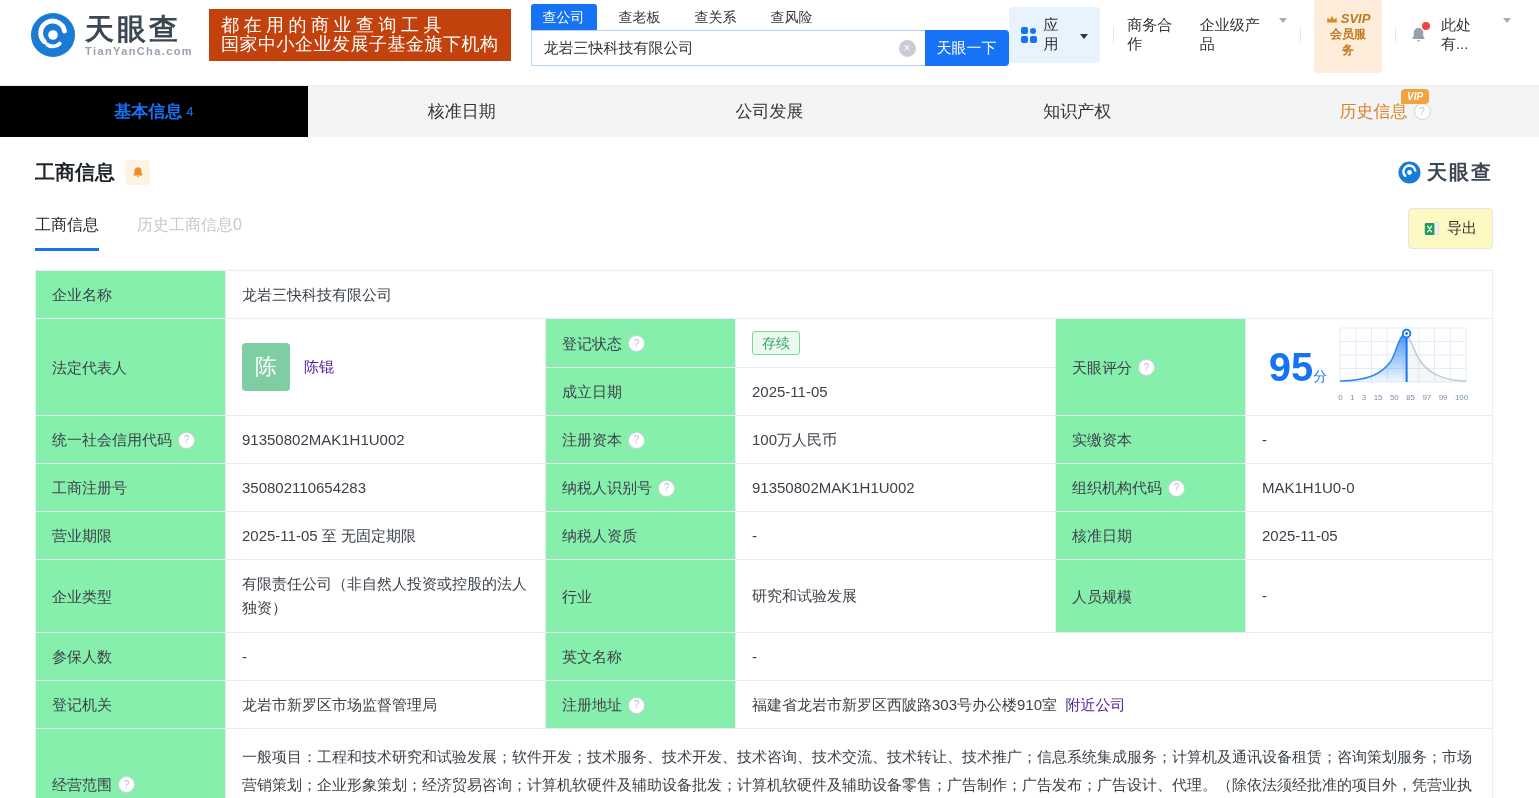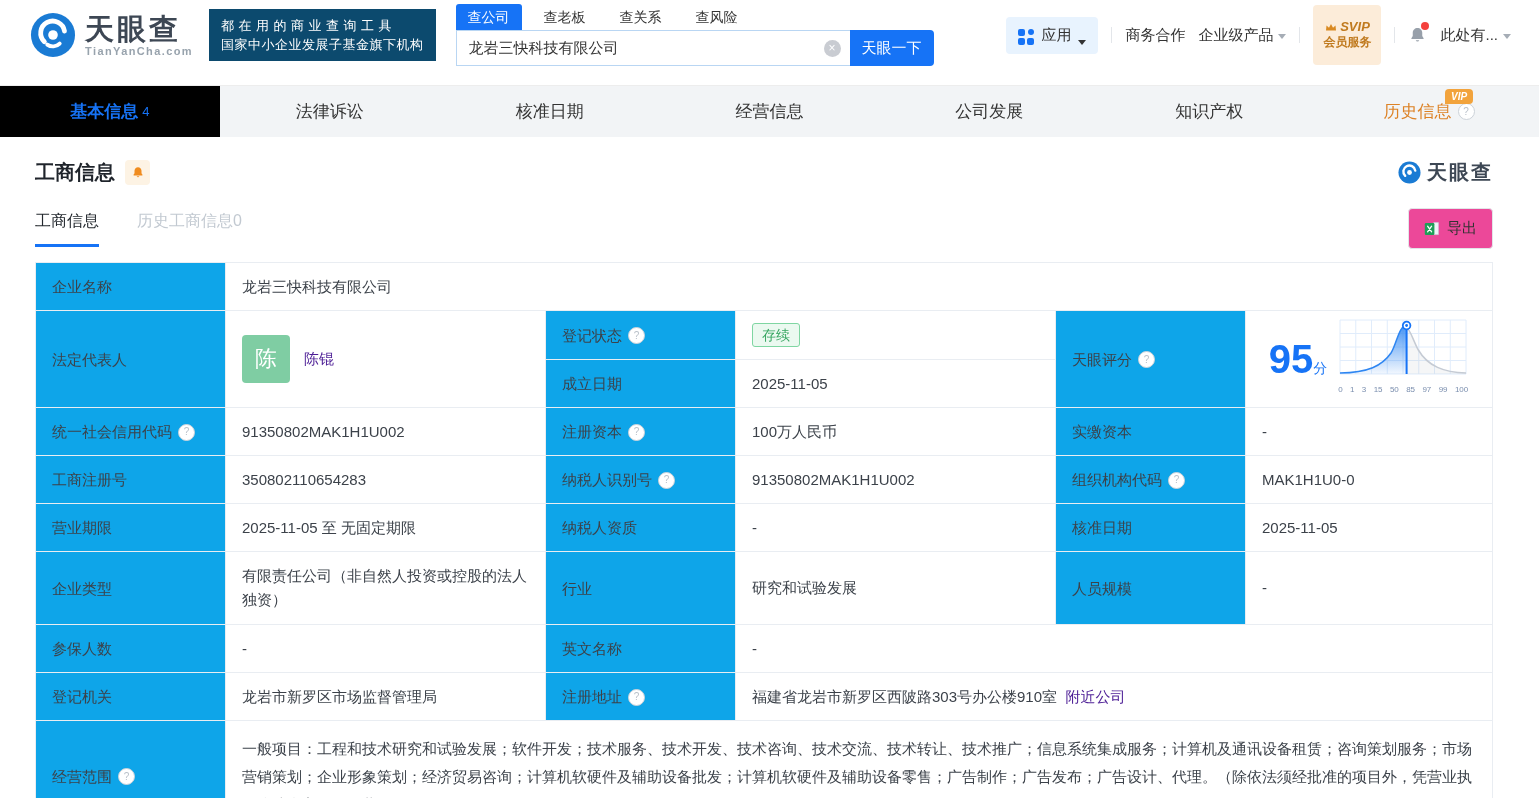--- a/index.html
+++ b/index.html
@@ -5,41 +5,41 @@
   html,body{margin:0;padding:0;}
   body{font-family:"Liberation Sans","DejaVu Sans",sans-serif;background:#fff;}
   .page{width:1539px;height:798px;overflow:hidden;background:#fff;position:relative;}
 
   
   .topbar{display:flex;align-items:center;height:70px;padding-left:30px;}
   .logo{display:flex;align-items:center;gap:9px;cursor:pointer;flex:none;}
   .logo svg{width:46px;height:46px;display:block;}
   .logo-title{font-size:29px;font-weight:bold;color:#3d4754;letter-spacing:3px;line-height:31px;}
   .logo-sub{font-size:11px;font-weight:bold;color:#98a3ad;letter-spacing:1.4px;}
-  .banner{margin-left:16px;background:#0c4a6e;color:#fff;font-size:13px;padding:7px 12px;line-height:19px;flex:none;}
+  .banner{margin-left:16px;background:#c2410c;color:#fff;font-size:18px;padding:7px 12px;line-height:19px;flex:none;}
   .banner-l1{letter-spacing:4.5px;}
   .banner-l2{letter-spacing:.5px;}
 
   .searchbox{margin-left:20px;width:478px;flex:none;}
   .search-tabs{display:flex;font-size:14px;color:#333;align-items:flex-end;}
   .stab{padding:4px 12px;cursor:pointer;margin-right:10px;line-height:18px;}
   .stab.active{background:#1673f6;color:#fff;border-radius:3px 3px 0 0;}
   .search-row{display:flex;height:36px;}
   .search-input-wrap{flex:1;position:relative;border:1px solid #b9d6f3;border-right:none;display:flex;align-items:center;background:#fff;}
   .search-input{border:none;outline:none;flex:1;font-size:15px;color:#333;padding:0 34px 0 12px;height:100%;font-family:inherit;background:transparent;}
   .clear-btn{position:absolute;right:9px;width:17px;height:17px;border-radius:50%;background:#c9ccd2;color:#fff;font-size:12px;display:flex;align-items:center;justify-content:center;cursor:pointer;line-height:1;}
   .search-btn{width:84px;background:#1673f6;color:#fff;border:none;font-size:15px;border-radius:0 4px 4px 0;cursor:pointer;font-family:inherit;}
 
   .top-menu{margin-left:auto;display:flex;align-items:center;padding-right:28px;gap:13px;font-size:15px;color:#333;}
-  .apps-chip{display:flex;align-items:flex-end;gap:7px;background:#e8f3fe;border-radius:4px;padding:9px 12px;cursor:pointer;}
+  .apps-chip{display:flex;align-items:center;gap:7px;background:#e8f3fe;border-radius:4px;padding:9px 12px;cursor:pointer;}
   .apps-icon{width:16px;height:16px;display:grid;grid-template-columns:7px 7px;grid-template-rows:7px 7px;gap:2px;}
   .apps-icon .sq{background:#1673f6;border-radius:2px;width:7px;height:7px;}
   .apps-icon .dot{background:#1673f6;border-radius:50%;width:6px;height:6px;margin:auto;}
   .vsep{width:1px;height:16px;background:#e3e6ea;}
-  .menu-link{display:flex;align-items:center;gap:5px;cursor:pointer;}
+  .menu-link{display:flex;gap:5px;cursor:pointer;}
   .caret{width:0;height:0;border-left:4px solid transparent;border-right:4px solid transparent;border-top:5px solid #a6adb6;margin-top:2px;}
   .caret.dark{border-top-color:#333;}
   .svip-chip{background:#fcecd9;border-radius:4px;padding:15px 10px;text-align:center;cursor:pointer;color:#c07a1e;}
   .svip-l1{font-size:13px;font-weight:bold;font-style:italic;display:flex;align-items:center;gap:3px;justify-content:center;line-height:14px;}
   .svip-l2{font-size:12px;line-height:16px;font-weight:bold;}
   .bell-wrap{position:relative;cursor:pointer;display:flex;}
   .reddot{position:absolute;top:-3px;right:-2px;width:8px;height:8px;background:#f4413d;border-radius:50%;}
 
   
   .main-tabs{display:flex;height:51px;background:#f2f4f6;margin-top:15px;border-top:1px solid #ededed;}
@@ -55,26 +55,26 @@
   .sec-head{display:flex;align-items:center;margin-top:8px;}
   .sec-title{font-size:20px;font-weight:bold;color:#1f242b;margin:0;}
   .bell-chip{width:25px;height:25px;background:#fdf3e4;border-radius:4px;margin-left:10px;display:flex;align-items:center;justify-content:center;cursor:pointer;}
   .watermark{margin-left:auto;display:flex;align-items:center;gap:6px;}
   .watermark svg{width:23px;height:23px;display:block;}
   .watermark span{font-size:20px;font-weight:bold;color:#3d4754;letter-spacing:2px;}
 
   .subtab-row{display:flex;align-items:center;margin-top:22px;}
   .subtab{font-size:16px;color:#c2c9d1;margin-right:38px;cursor:pointer;padding-bottom:12px;border-bottom:3px solid transparent;}
   .subtab.active{color:#23282e;border-bottom-color:#1673f6;}
-  .export-btn{margin-left:auto;display:flex;align-items:center;gap:7px;background:#ec4899;border:1px solid #e2e5e9;border-radius:4px;height:41px;padding:0 15px;font-size:15px;color:#333;cursor:pointer;font-family:inherit;}
+  .export-btn{margin-left:auto;display:flex;align-items:center;gap:7px;background:#fef9c3;border:1px solid #e2e5e9;border-radius:4px;height:41px;padding:0 15px;font-size:15px;color:#333;cursor:pointer;font-family:inherit;margin-bottom:8px;}
 
   
   table.biz{width:100%;border-collapse:collapse;table-layout:fixed;margin-top:13px;}
   table.biz td{border:1px solid #e9edf2;font-size:15px;color:#3c424a;padding:12px 16px;vertical-align:middle;line-height:22px;word-break:break-all;}
-  table.biz td.l{background:#0ea5e9;}
+  table.biz td.l{background:#86efac;}
   .lbl{vertical-align:middle;}
   .badge-green{display:inline-block;background:#ebf9f0;border:1px solid #7fd6a2;color:#38a662;font-size:14px;padding:1px 9px;border-radius:3px;line-height:20px;}
   .rep{display:flex;align-items:center;gap:14px;}
   .avatar{width:48px;height:48px;background:#7fcda3;border-radius:4px;color:#fff;font-size:22px;display:flex;align-items:center;justify-content:center;flex:none;cursor:pointer;}
   .link{color:#4c1d95;text-decoration:none;cursor:pointer;text-align:center;}
   .score-cell{padding:4px 10px !important;}
   .score-wrap{display:flex;align-items:center;justify-content:center;gap:10px;}
   .score-big{font-size:40px;font-weight:bold;color:#1673f6;line-height:44px;}
   .score-unit{font-size:14px;color:#1673f6;}
   .score-chart{width:132px;}
@@ -166,27 +166,21 @@
       </span>
     </div>
   </div>
 
   <div class="main-tabs">
     <div class="mtab active">
       <span class="mtab-label">基本信息</span>
       <span class="mtab-count">4</span>
     </div>
     <div class="mtab">
-        <span>法律诉讼</span>
-      </div>
-    <div class="mtab">
         <span>核准日期</span>
-      </div>
-    <div class="mtab">
-        <span>经营信息</span>
       </div>
     <div class="mtab">
         <span>公司发展</span>
       </div>
     <div class="mtab">
         <span>知识产权</span>
       </div>
     <div class="mtab orange">
       <span class="vip-badge">VIP</span>
       <span>历史信息</span>

